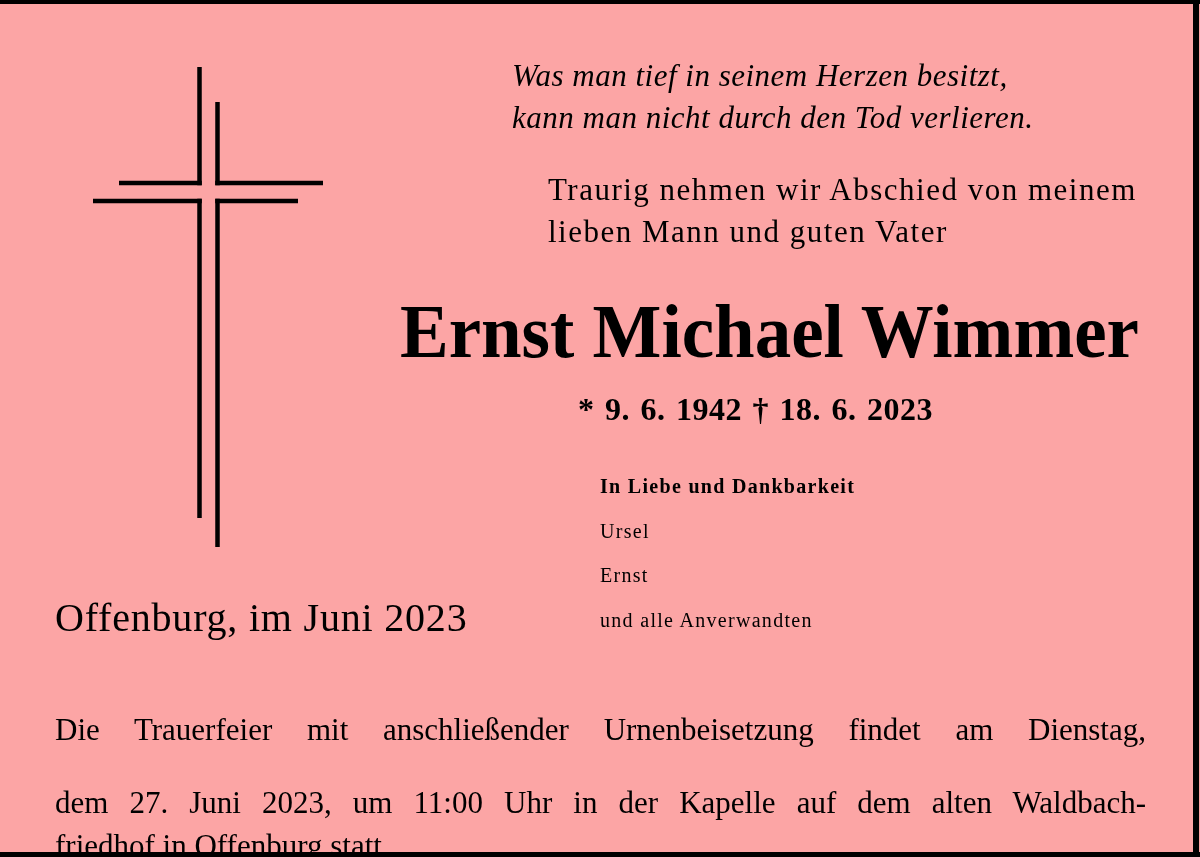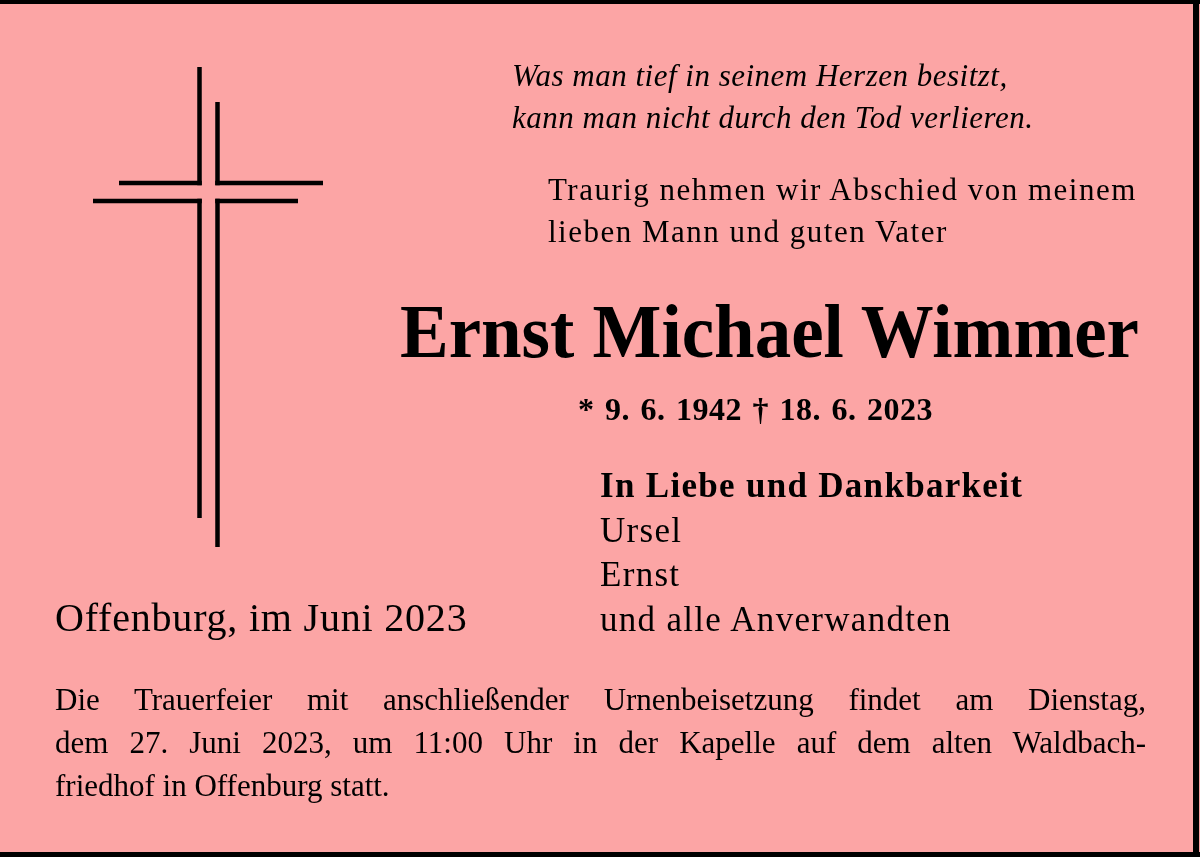--- a/index.html
+++ b/index.html
@@ -42,34 +42,34 @@
   }
   .dates {
     left: 578px; top: 391px;
     font-size: 32px; line-height: 36px;
     font-weight: bold; white-space: nowrap;
     letter-spacing: 0.5px; word-spacing: 2px;
   }
   .dates .death { }
   .closing {
     left: 600px; top: 464px;
-    font-size: 35px; line-height: 44.5px;
+    font-size: 20px; line-height: 44.5px;
     letter-spacing: 1.3px; white-space: nowrap;
   }
   .closing .head { font-weight: bold; }
   .placeline {
     left: 55px; top: 596px;
     font-size: 40px; line-height: 44.5px;
     letter-spacing: 0.8px; white-space: nowrap;
   }
   .announce {
     left: 55px; top: 678px; width: 1091px;
     font-size: 31px; line-height: 43px;
   }
-  .announce .just { text-align: justify; text-align-last: justify; }
+  .announce .just { text-align: justify; text-align-last: justify; margin-top: 30px; }
 </style>
 </head>
 <body>
 
 <div class="page">
 
   <div class="abs border-top"></div>
   <div class="abs border-right"></div>
   <div class="abs border-bottom"></div>
 

